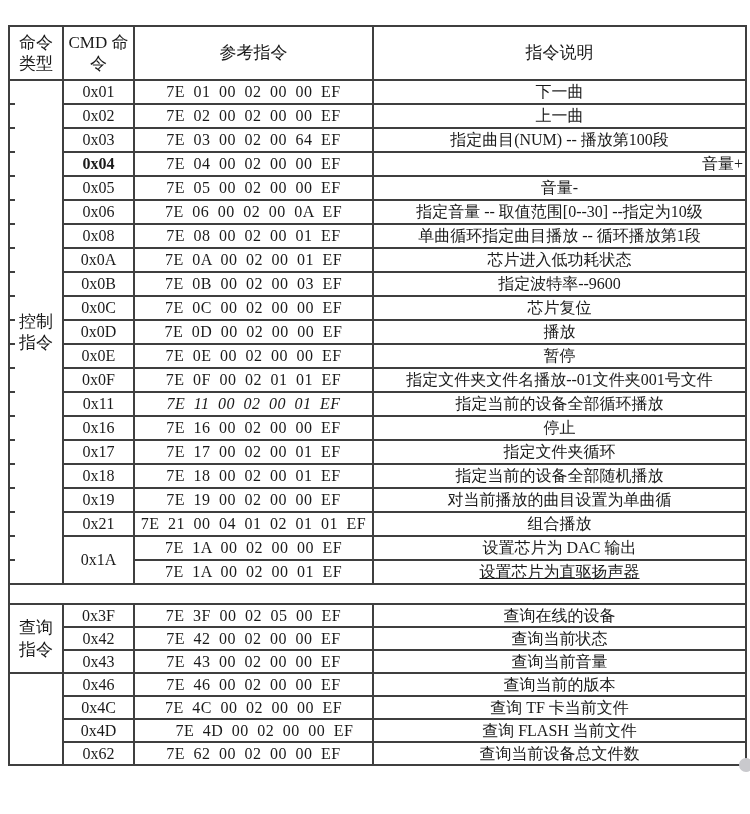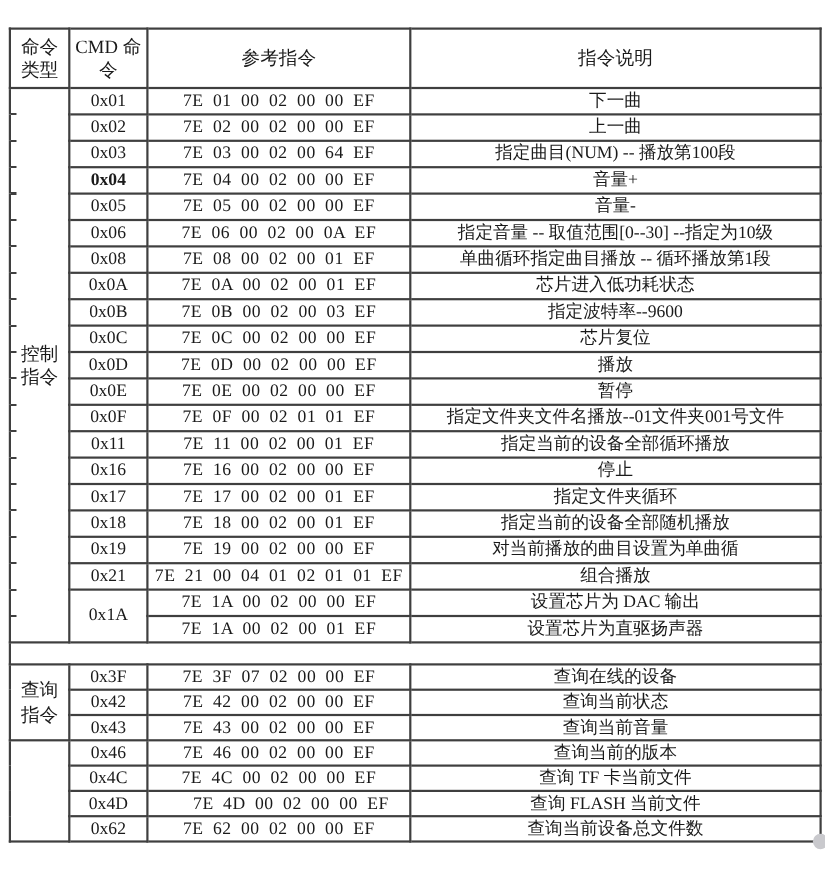--- a/index.html
+++ b/index.html
@@ -102,21 +102,21 @@
         <td class="desc-cell" style="border-color: rgb(63, 63, 63);">上一曲</td>
       </tr>
       <tr>
         <td class="cmd-cell" style="border-color: rgb(63, 63, 63);">0x03</td>
         <td class="ref-cell" style="border-color: rgb(63, 63, 63);">7E 03 00 02 00 64 EF</td>
         <td class="desc-cell" style="border-color: rgb(63, 63, 63);">指定曲目(NUM) -- 播放第100段</td>
       </tr>
       <tr>
         <td class="cmd-cell" style="border-color: rgb(63, 63, 63); font-weight: bold;">0x04</td>
         <td class="ref-cell" style="border-color: rgb(63, 63, 63);">7E 04 00 02 00 00 EF</td>
-        <td class="desc-cell" style="border-color: rgb(63, 63, 63);">音量+</td>
+        <td class="desc-cell" style="border-color: rgb(63, 63, 63); text-align: right;">音量+</td>
       </tr>
       <tr>
         <td class="cmd-cell" style="border-color: rgb(63, 63, 63);">0x05</td>
         <td class="ref-cell" style="border-color: rgb(63, 63, 63);">7E 05 00 02 00 00 EF</td>
         <td class="desc-cell" style="border-color: rgb(63, 63, 63);">音量-</td>
       </tr>
       <tr>
         <td class="cmd-cell" style="border-color: rgb(63, 63, 63);">0x06</td>
         <td class="ref-cell" style="border-color: rgb(63, 63, 63);">7E 06 00 02 00 0A EF</td>
         <td class="desc-cell" style="border-color: rgb(63, 63, 63);">指定音量 -- 取值范围[0--30] --指定为10级</td>
@@ -151,21 +151,21 @@
         <td class="ref-cell" style="border-color: rgb(63, 63, 63);">7E 0E 00 02 00 00 EF</td>
         <td class="desc-cell" style="border-color: rgb(63, 63, 63);">暂停</td>
       </tr>
       <tr>
         <td class="cmd-cell" style="border-color: rgb(63, 63, 63);">0x0F</td>
         <td class="ref-cell" style="border-color: rgb(63, 63, 63);">7E 0F 00 02 01 01 EF</td>
         <td class="desc-cell" style="border-color: rgb(63, 63, 63);">指定文件夹文件名播放--01文件夹001号文件</td>
       </tr>
       <tr>
         <td class="cmd-cell" style="border-color: rgb(63, 63, 63);">0x11</td>
-        <td class="ref-cell" style="border-color: rgb(63, 63, 63);">7E 11 00 02 00 01 EF</td>
+        <td class="ref-cell" style="border-color: rgb(63, 63, 63); font-style: italic;">7E 11 00 02 00 01 EF</td>
         <td class="desc-cell" style="border-color: rgb(63, 63, 63);">指定当前的设备全部循环播放</td>
       </tr>
       <tr>
         <td class="cmd-cell" style="border-color: rgb(63, 63, 63);">0x16</td>
         <td class="ref-cell" style="border-color: rgb(63, 63, 63);">7E 16 00 02 00 00 EF</td>
         <td class="desc-cell" style="border-color: rgb(63, 63, 63);">停止</td>
       </tr>
       <tr>
         <td class="cmd-cell" style="border-color: rgb(63, 63, 63);">0x17</td>
         <td class="ref-cell" style="border-color: rgb(63, 63, 63);">7E 17 00 02 00 01 EF</td>
@@ -186,33 +186,33 @@
         <td class="ref-cell" style="border-color: rgb(63, 63, 63);">7E 21 00 04 01 02 01 01 EF</td>
         <td class="desc-cell" style="border-color: rgb(63, 63, 63);">组合播放</td>
       </tr>
       <tr>
         <td class="cmd-cell" rowspan="2" style="border-color: rgb(63, 63, 63);">0x1A</td>
         <td class="ref-cell" style="border-color: rgb(63, 63, 63);">7E 1A 00 02 00 00 EF</td>
         <td class="desc-cell" style="border-color: rgb(63, 63, 63);">设置芯片为 DAC 输出</td>
       </tr>
       <tr>
         <td class="ref-cell" style="border-color: rgb(63, 63, 63); text-align: center;">7E 1A 00 02 00 01 EF</td>
-        <td class="desc-cell" style="border-color: rgb(63, 63, 63);">设置芯片为直驱扬声器</td>
+        <td class="desc-cell" style="border-color: rgb(63, 63, 63); text-decoration: underline;">设置芯片为直驱扬声器</td>
       </tr>
     </tbody>
   <tbody>
     <tr class="spacer">
       <td colspan="4" style="border-color: rgb(63, 63, 63);"></td>
     </tr>
   </tbody>
   <tbody data-section="1">
       <tr>
         <td class="type-cell" rowspan="3" style="border-color: rgb(63, 63, 63);">查询指令</td>
         <td class="cmd-cell" style="border-color: rgb(63, 63, 63);">0x3F</td>
-        <td class="ref-cell" style="border-color: rgb(63, 63, 63);">7E 3F 07 02 00 00 EF</td>
+        <td class="ref-cell" style="border-color: rgb(63, 63, 63);">7E 3F 00 02 05 00 EF</td>
         <td class="desc-cell" style="border-color: rgb(63, 63, 63);">查询在线的设备</td>
       </tr>
       <tr>
         <td class="cmd-cell" style="border-color: rgb(63, 63, 63);">0x42</td>
         <td class="ref-cell" style="border-color: rgb(63, 63, 63);">7E 42 00 02 00 00 EF</td>
         <td class="desc-cell" style="border-color: rgb(63, 63, 63);">查询当前状态</td>
       </tr>
       <tr>
         <td class="cmd-cell" style="border-color: rgb(63, 63, 63);">0x43</td>
         <td class="ref-cell" style="border-color: rgb(63, 63, 63);">7E 43 00 02 00 00 EF</td>

